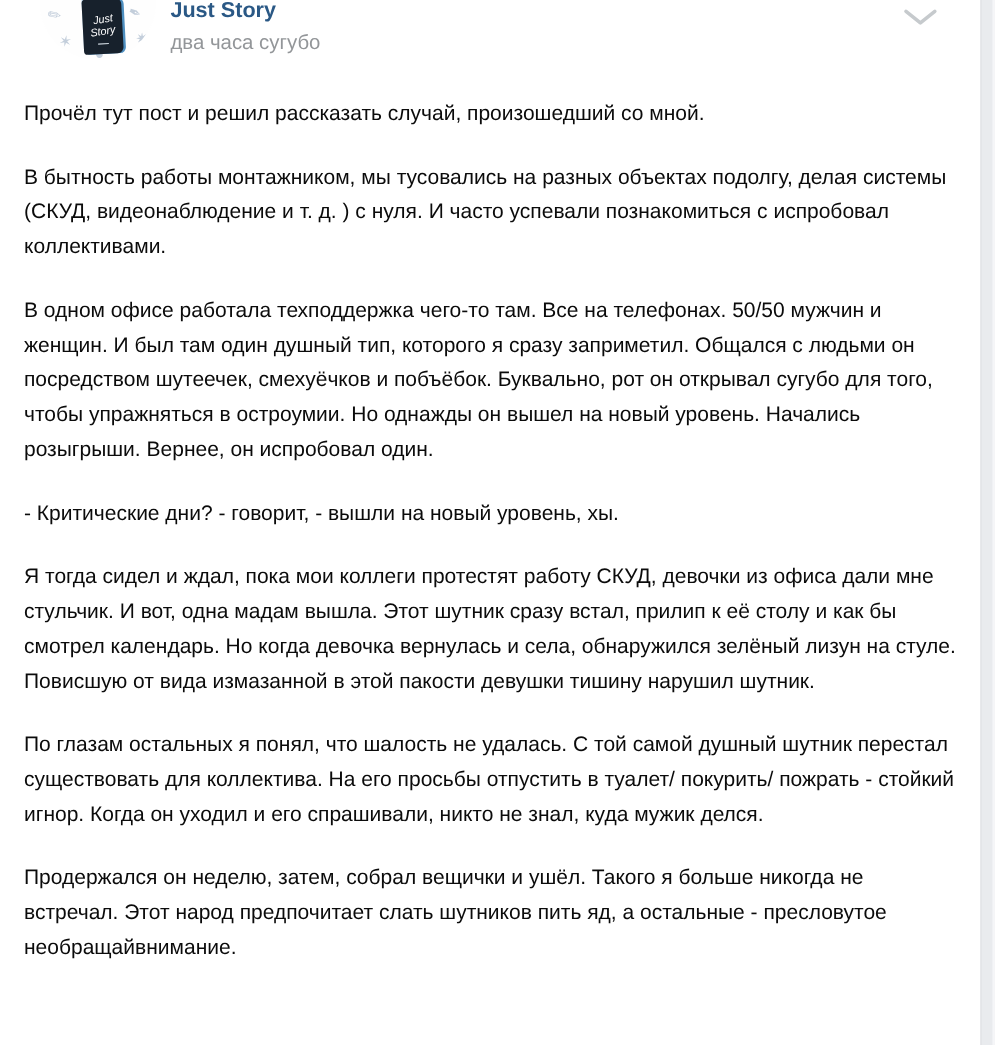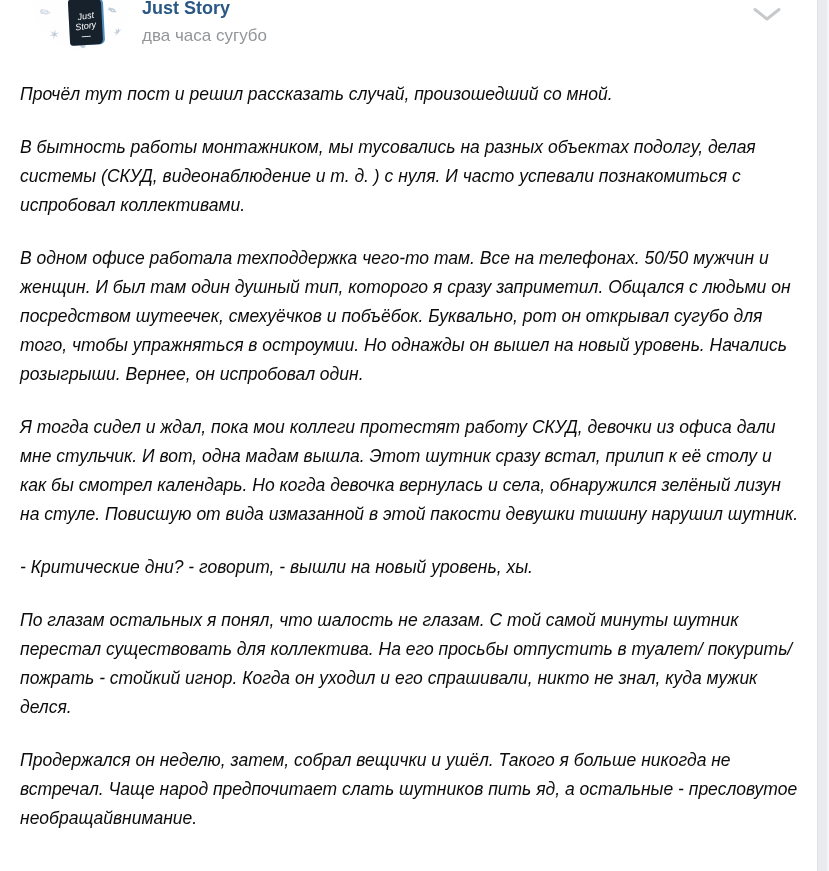--- a/index.html
+++ b/index.html
@@ -96,21 +96,20 @@
     display: flex; align-items: center; justify-content: center;
     color: var(--chevron, #c6cacd);
     cursor: pointer;
   }
   
   .post-text {
     margin-top: 28px;
     color: var(--body-text, #0b0b0b);
     font-size: 17.5px;
     line-height: 29px;
-    font-style: italic;
   }
   .post-text p { margin: 0 0 24px 0; }
   .post-text p:last-child { margin-bottom: 0; }
 </style>
 </head>
 <body>
 
 <div class="page">
   <div class="post-card">
 
@@ -139,22 +138,22 @@
           <polyline points="2,2.5 14,12 26,2.5" stroke="currentColor" stroke-width="3" stroke-linecap="round" stroke-linejoin="round" fill="none"></polyline>
         </svg>
       </div>
 
     </div>
 
     <div class="post-text">
       <p>Прочёл тут пост и решил рассказать случай, произошедший со мной.</p>
       <p>В бытность работы монтажником, мы тусовались на разных объектах подолгу, делая системы (СКУД, видеонаблюдение и т. д. ) с нуля. И часто успевали познакомиться с испробовал коллективами.</p>
       <p>В одном офисе работала техподдержка чего-то там. Все на телефонах. 50/50 мужчин и женщин. И был там один душный тип, которого я сразу заприметил. Общался с людьми он посредством шутеечек, смехуёчков и побъёбок. Буквально, рот он открывал сугубо для того, чтобы упражняться в остроумии. Но однажды он вышел на новый уровень. Начались розыгрыши. Вернее, он испробовал один.</p>
+      <p>- Критические дни? - говорит, - вышли на новый уровень, хы.</p>
       <p>Я тогда сидел и ждал, пока мои коллеги протестят работу СКУД, девочки из офиса дали мне стульчик. И вот, одна мадам вышла. Этот шутник сразу встал, прилип к её столу и как бы смотрел календарь. Но когда девочка вернулась и села, обнаружился зелёный лизун на стуле. Повисшую от вида измазанной в этой пакости девушки тишину нарушил шутник.</p>
-      <p>- Критические дни? - говорит, - вышли на новый уровень, хы.</p>
-      <p>По глазам остальных я понял, что шалость не глазам. С той самой минуты шутник перестал существовать для коллектива. На его просьбы отпустить в туалет/ покурить/ пожрать - стойкий игнор. Когда он уходил и его спрашивали, никто не знал, куда мужик делся.</p>
-      <p>Продержался он неделю, затем, собрал вещички и ушёл. Такого я больше никогда не встречал. Чаще народ предпочитает слать шутников пить яд, а остальные - пресловутое необращайвнимание.</p>
+      <p>По глазам остальных я понял, что шалость не удалась. С той самой душный шутник перестал существовать для коллектива. На его просьбы отпустить в туалет/ покурить/ пожрать - стойкий игнор. Когда он уходил и его спрашивали, никто не знал, куда мужик делся.</p>
+      <p>Продержался он неделю, затем, собрал вещички и ушёл. Такого я больше никогда не встречал. Этот народ предпочитает слать шутников пить яд, а остальные - пресловутое необращайвнимание.</p>
     </div>
 
   </div>
 
   <div class="page-gutter"></div>
 </div>
 
 </body></html>

